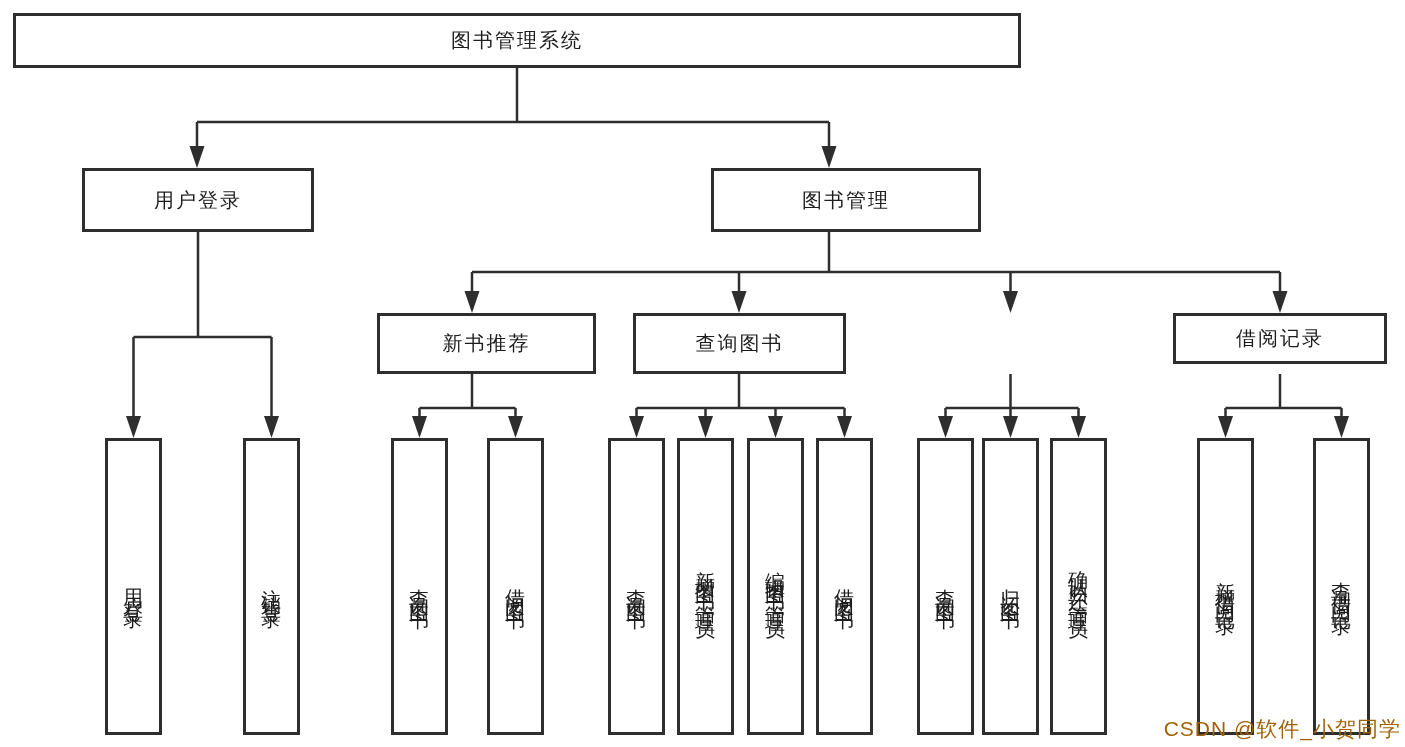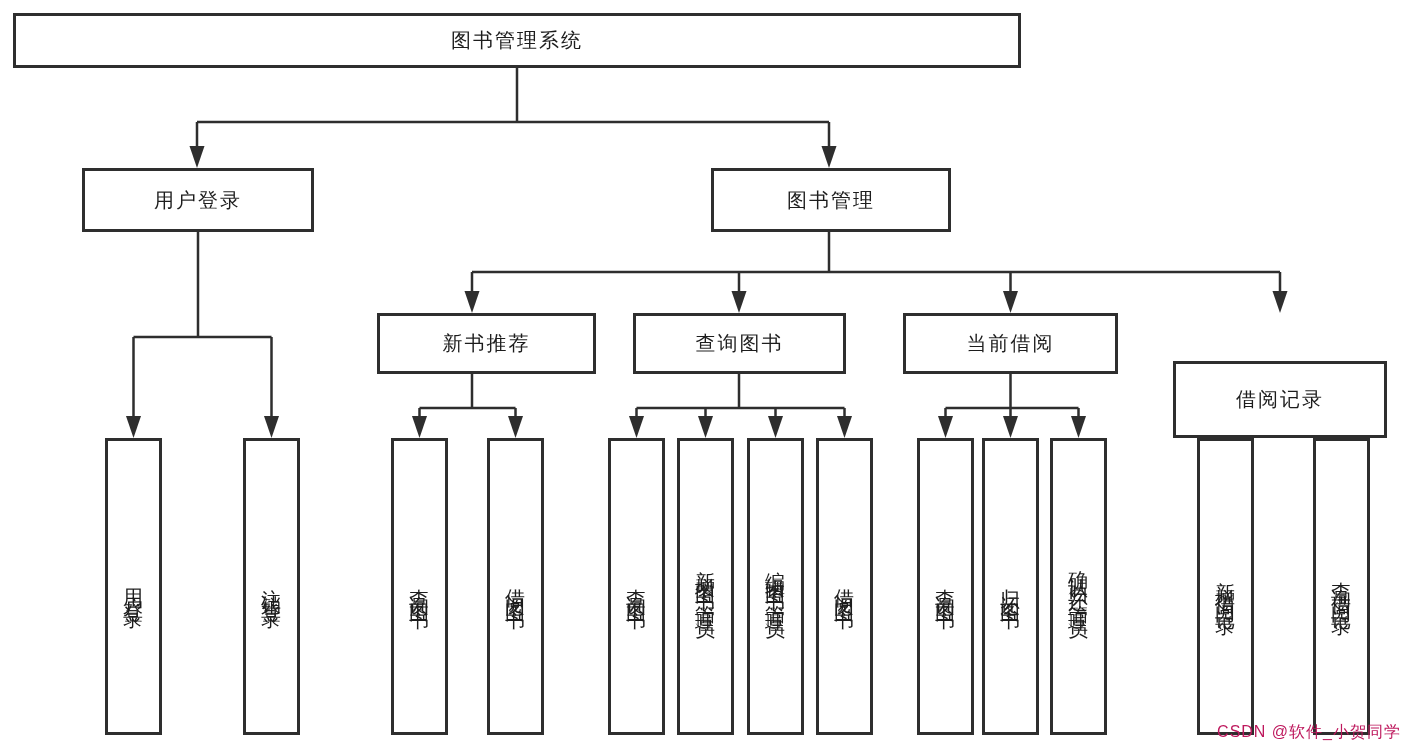--- a/index.html
+++ b/index.html
@@ -18,21 +18,21 @@
     position:absolute;box-sizing:border-box;z-index:1;
     border:3px solid #2e2e2e;background:#ffffff;
     display:flex;align-items:center;justify-content:center;
   }
   .vbox span{
     writing-mode:vertical-rl;text-orientation:mixed;
     font-size:20px;letter-spacing:7px;color:#1d1d1d;line-height:1;
   }
   .watermark{
     position:absolute;right:4px;bottom:4px;z-index:2;
-    font-size:16px;letter-spacing:1px;color:#be185d;white-space:nowrap;
+    font-size:21px;letter-spacing:1px;color:#a16207;white-space:nowrap;
   }
 </style>
 </head>
 <body>
 
 <div id="canvas">
 
   <svg class="wires" width="1405" height="747" viewBox="0 0 1405 747">
     <g stroke="#2e2e2e" stroke-width="2.5" fill="none">
       <path d="M517,68 L517,122 M197,122 L829,122 M197,122 L197,150 M829,122 L829,150"></path>
@@ -62,26 +62,25 @@
       <polygon points="1003,416 1018,416 1010.5,438"></polygon>
       <polygon points="1071,416 1086,416 1078.5,438"></polygon>
       <polygon points="1218,416 1233,416 1225.5,438"></polygon>
       <polygon points="1334,416 1349,416 1341.5,438"></polygon>
     </g>
   </svg>
 
   <div class="hbox" style="left:13px;top:13px;width:1008px;height:55px;">图书管理系统</div>
 
   <div class="hbox" style="left:82px;top:168px;width:232px;height:64px;">用户登录</div>
-  <div class="hbox" style="left:711px;top:168px;width:240px;height:64px;">图书管理</div>
+  <div class="hbox" style="left:711px;top:168px;width:270px;height:64px;">图书管理</div>
 
   <div class="hbox" style="left:363px;top:313px;width:219px;height:61px;margin-left:14px;">新书推荐</div>
   <div class="hbox" style="left:633px;top:313px;width:213px;height:61px;">查询图书</div>
-  <div class="hbox" style="left:903px;top:313px;width:215px;height:61px;">当前借阅</div>
-  <div class="hbox" style="left:1173px;top:313px;width:214px;height:77px;margin-top:48px;">借阅记录</div>
+  <div class="hbox" style="left:1173px;top:313px;width:214px;height:51px;">借阅记录</div>
 
   <div class="vbox" style="left:105px;top:438px;width:57px;height:297px;">
     <span>用户登录</span>
     </div>
   <div class="vbox" style="left:243px;top:438px;width:57px;height:297px;">
     <span>注销登录</span>
     </div>
 
   <div class="vbox" style="left:391px;top:438px;width:57px;height:297px;">
     <span>查询图书</span>

